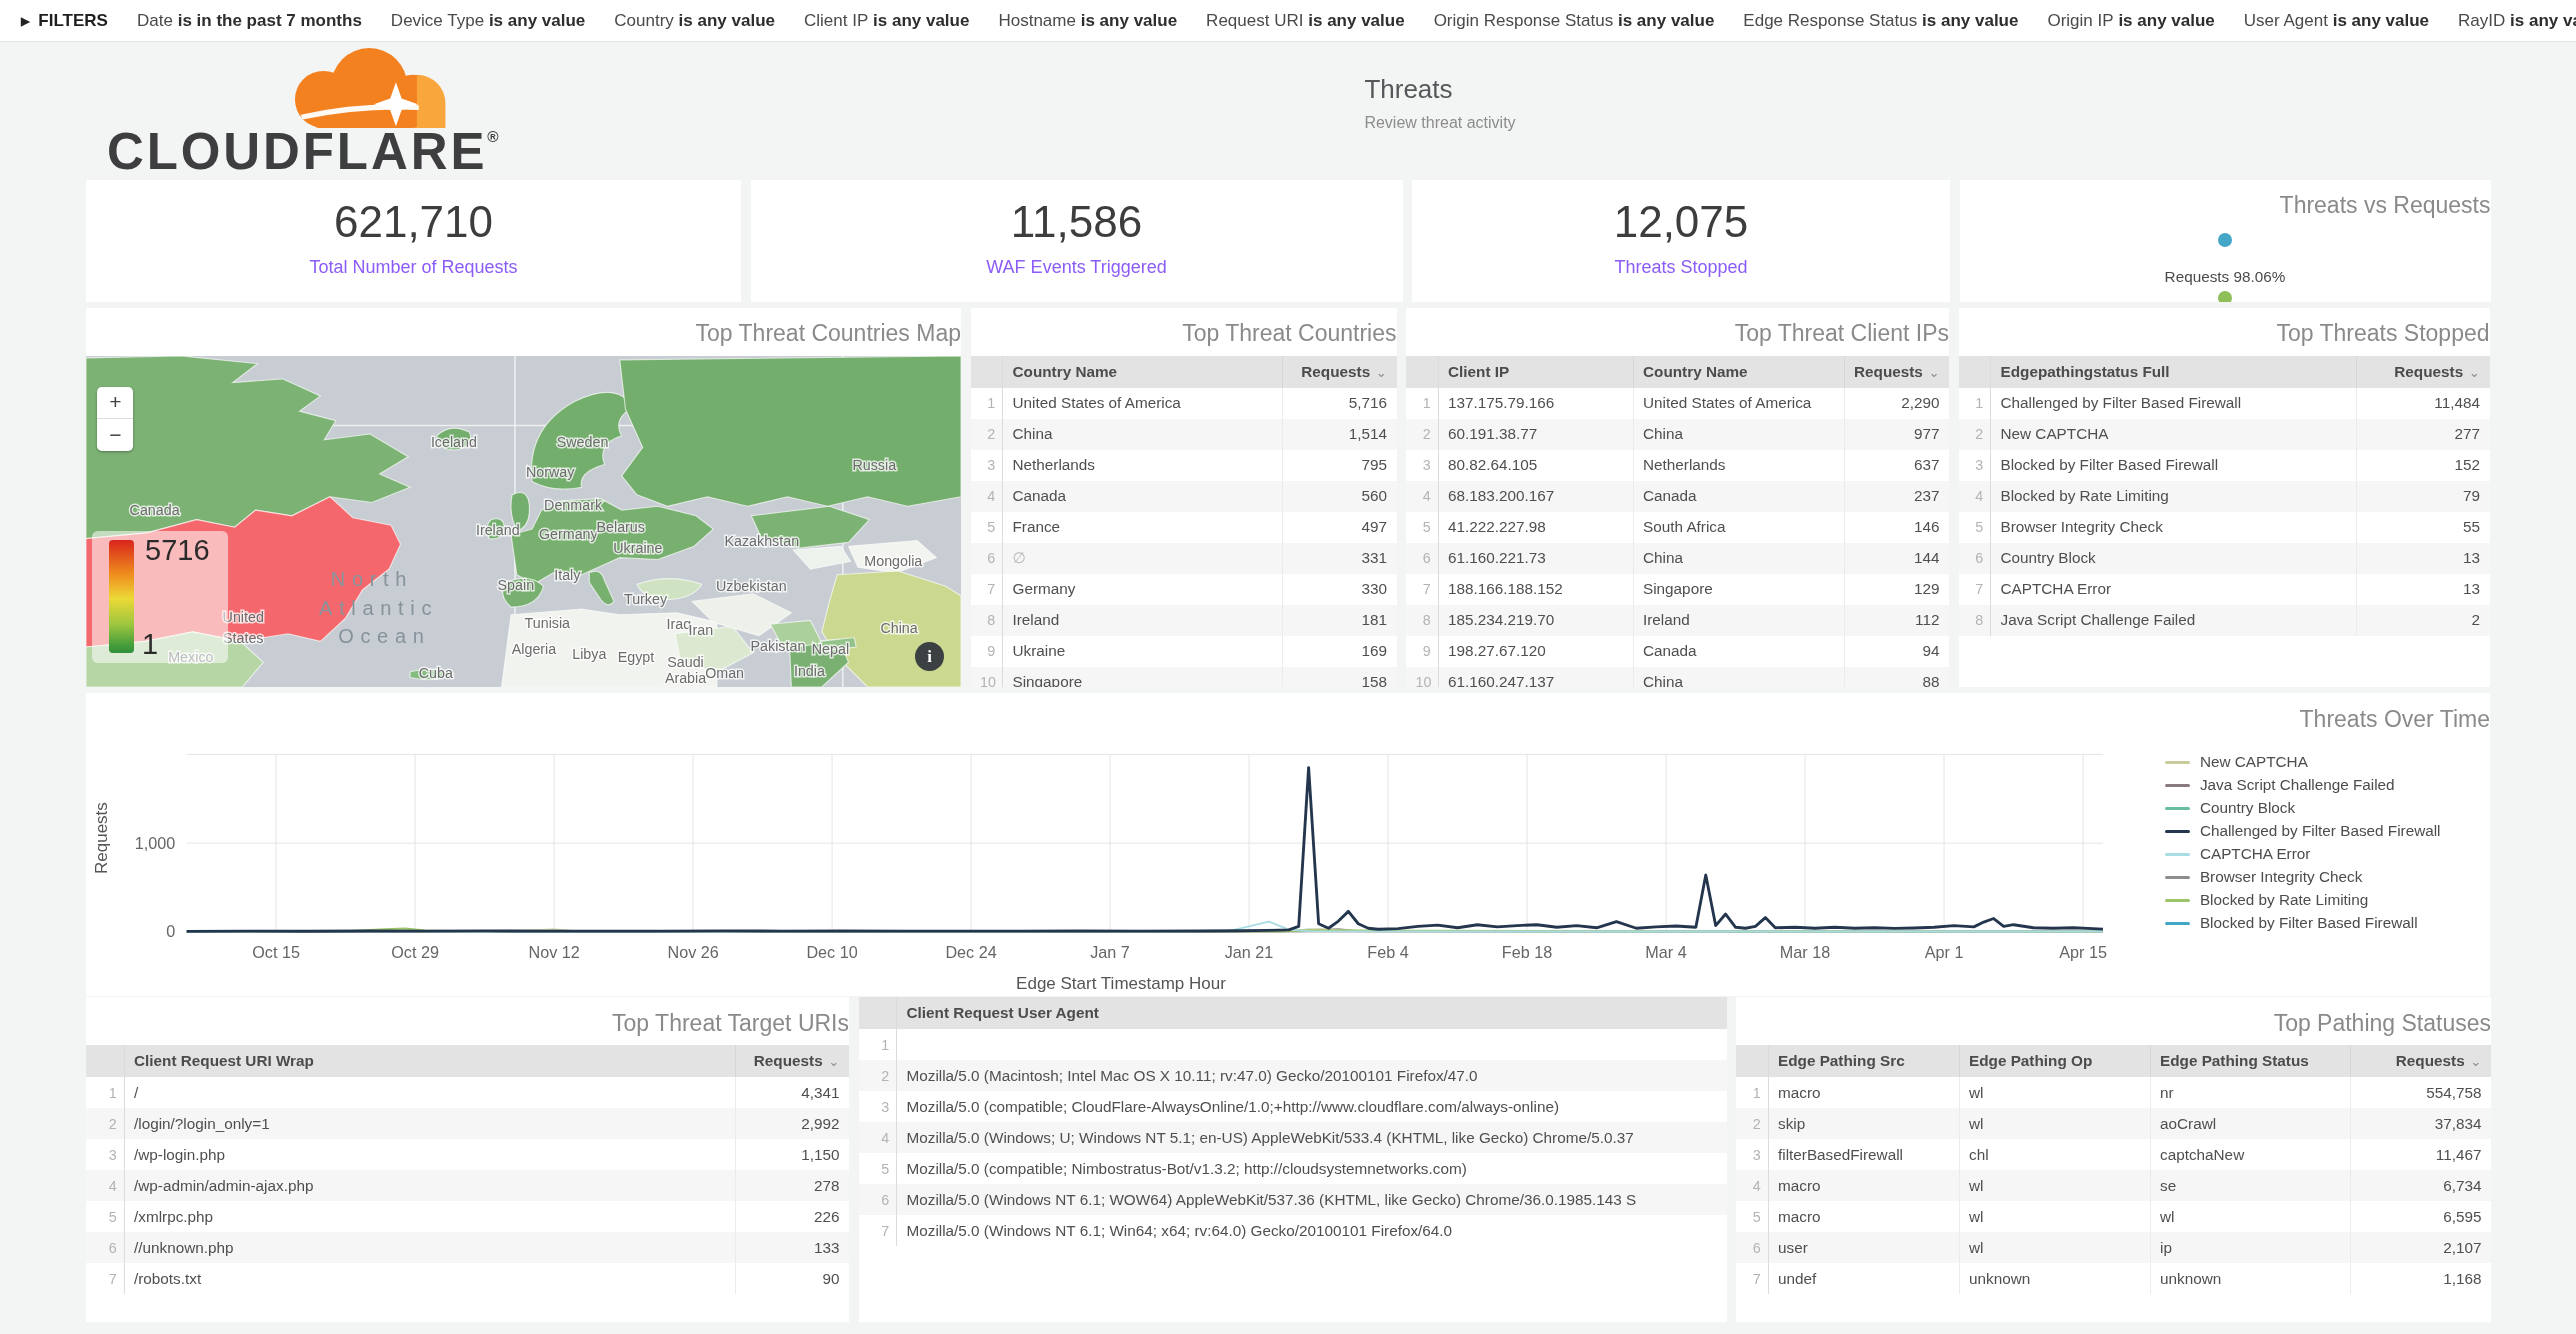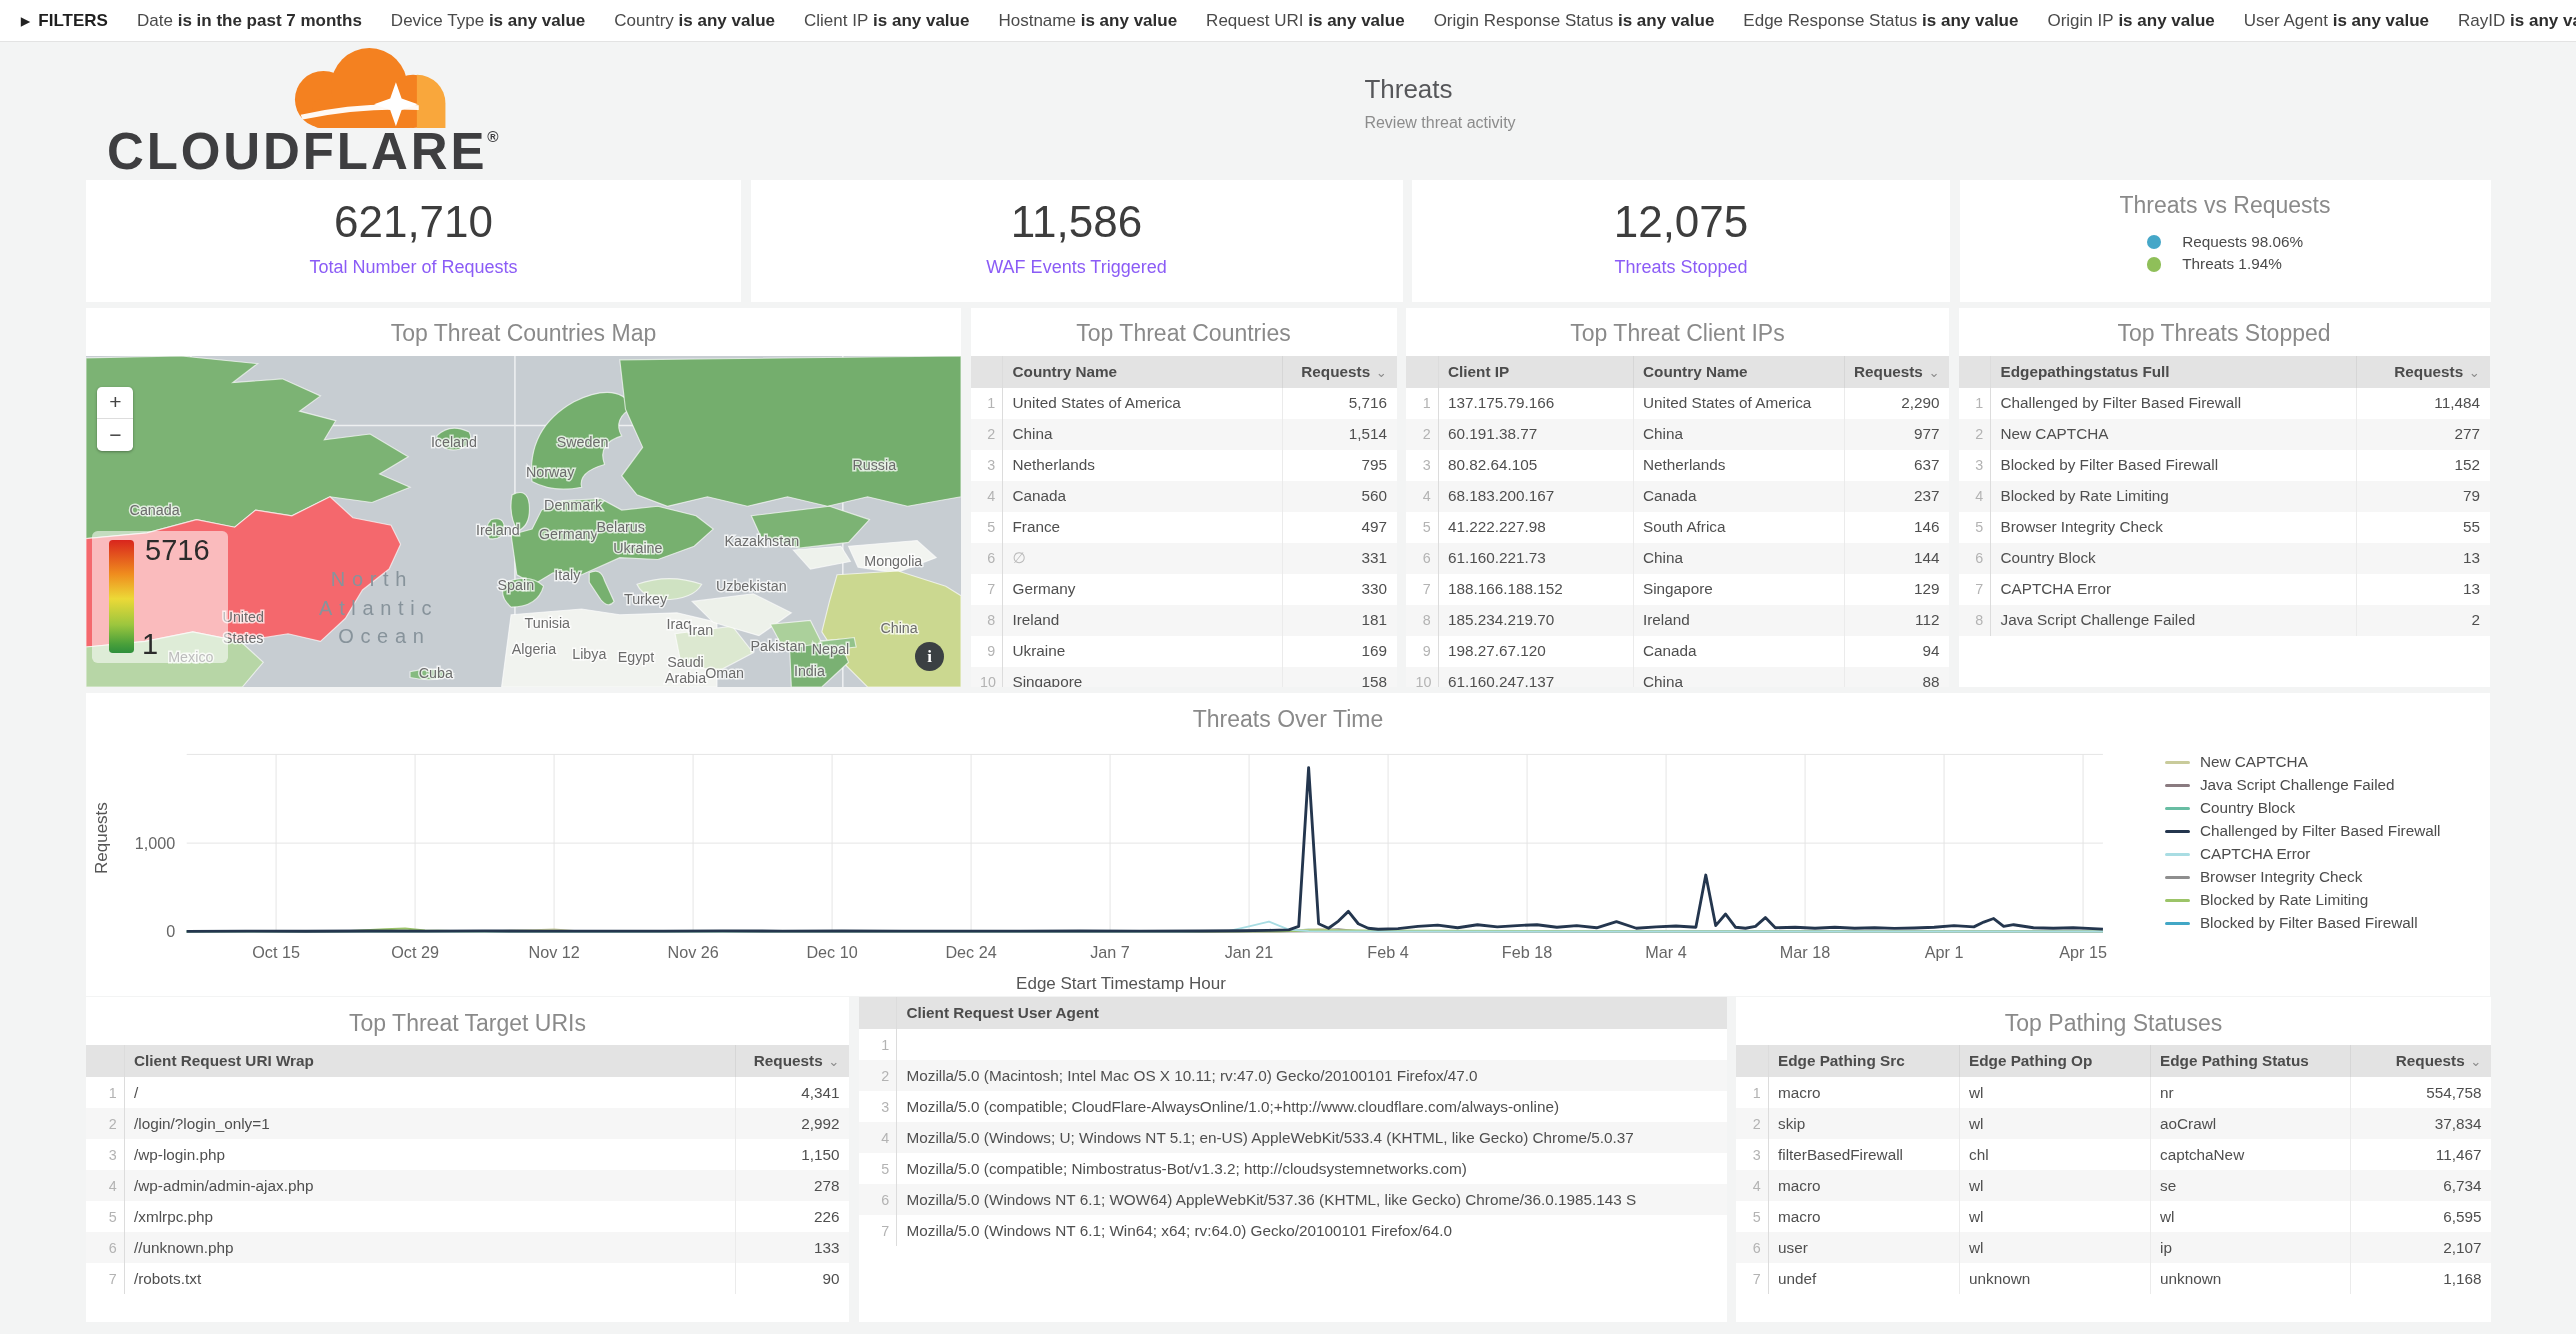--- a/index.html
+++ b/index.html
@@ -35,23 +35,23 @@
   .card { background:#fff; overflow:hidden; position:relative; flex:0 0 auto; }
 
   .w-stat1{width:655px;} .w-stat2{width:652px;} .w-stat3{width:538px;} .w-stat4{width:531px;}
   .w-map{width:875px;} .w-countries{width:426px;} .w-ips{width:543px;} .w-stopped{width:531px;}
   .w-chart{width:2404px;} .w-uris{width:763px;} .w-agents{width:868px;} .w-pathing{width:755px;}
 
   
   .stat-card { text-align:center; padding-top:17px; }
   .stat-value { font-size:44px; color:#3d3d3d; }
   .stat-label { font-size:18px; color:#8b5cf6; margin-top:9.5px; }
-  .card-title { font-size:23px; font-weight:400; color:#8a8a8a; text-align:center; margin:12.4px 0 8.6px; }
+  .card-title { font-size:23px; font-weight:400; color:#8a8a8a; text-align:right; margin:12.4px 0 8.6px; }
   .tvr-legend { width:fit-content; margin:13.3px auto 0; }
-  .tvr-item { display:flex; align-items:center; gap:21px; font-size:15.3px; color:#4a4a4a; margin:4.8px 0; }
+  .tvr-item { display:flex; align-items:center; gap:21px; font-size:15.3px; color:#4a4a4a; margin:4.8px 0;flex-direction:column; }
   .dot { width:14.3px; height:14.3px; border-radius:50%; flex:0 0 auto; }
 
   
   .map-wrap { position:absolute; top:48px; left:0; right:0; bottom:0; }
   .map-wrap svg { width:100%; height:100%; display:block; }
   .land { stroke:rgba(255,255,255,.65); stroke-width:1.2; }
   .map-label { font-size:15px; fill:#6c6c6c; text-anchor:middle;
                paint-order:stroke; stroke:rgba(255,255,255,.75); stroke-width:3px; }
   .map-label.ocean { font-size:21px; fill:#87939b; letter-spacing:7px; stroke:none; }
   .map-zoom { position:absolute; left:11.4px; top:31px; width:36px; background:#fff;

